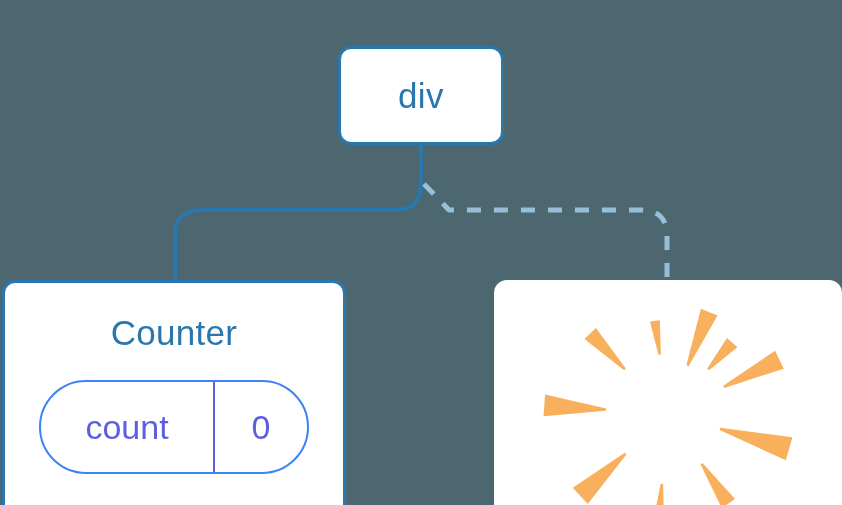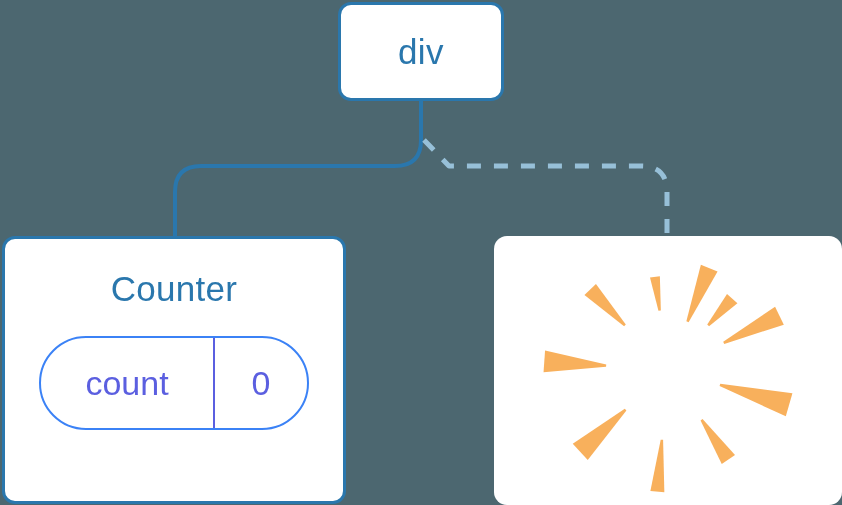--- a/index.html
+++ b/index.html
@@ -11,20 +11,21 @@
     height: 505px;
     overflow: hidden;
     font-family: "Liberation Sans", sans-serif;
     background: #4c6770;
   }
   #stage {
     position: relative;
     width: 842px;
     height: 429px;
     background: #4c6770;
+    margin-top: 44px;
   }
 
   
   #connectors {
     position: absolute;
     left: 0;
     top: 0;
     width: 842px;
     height: 505px;
     pointer-events: none;

